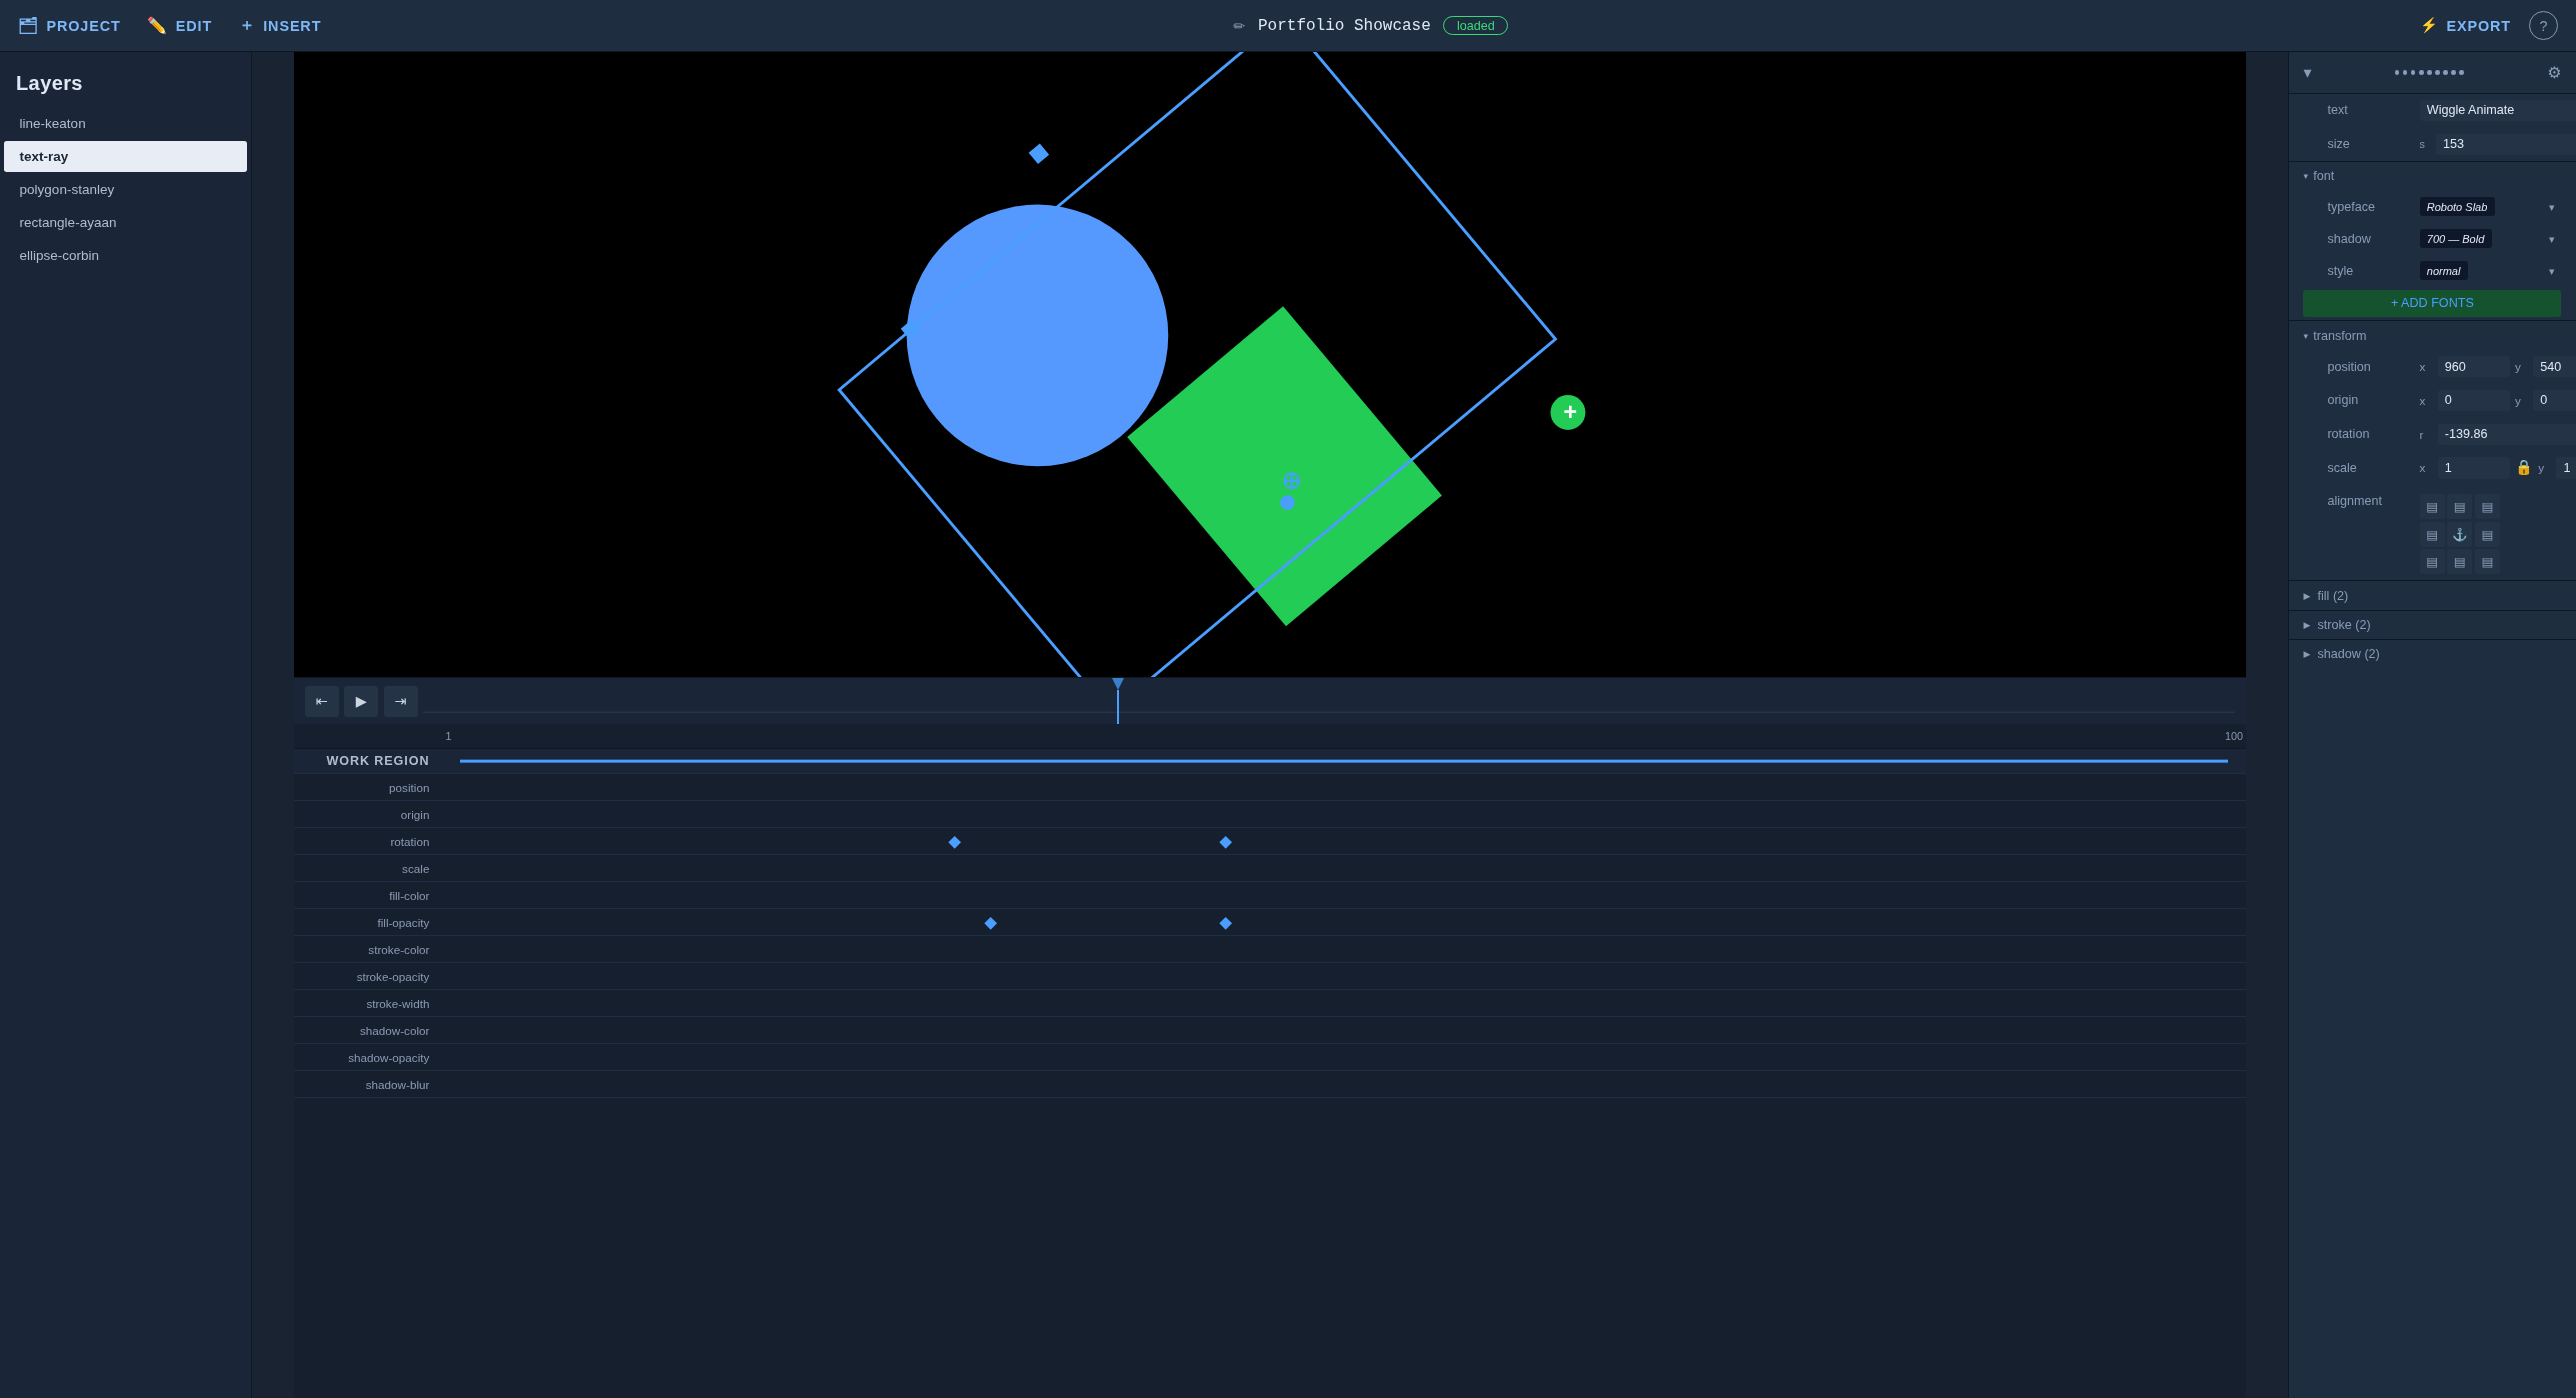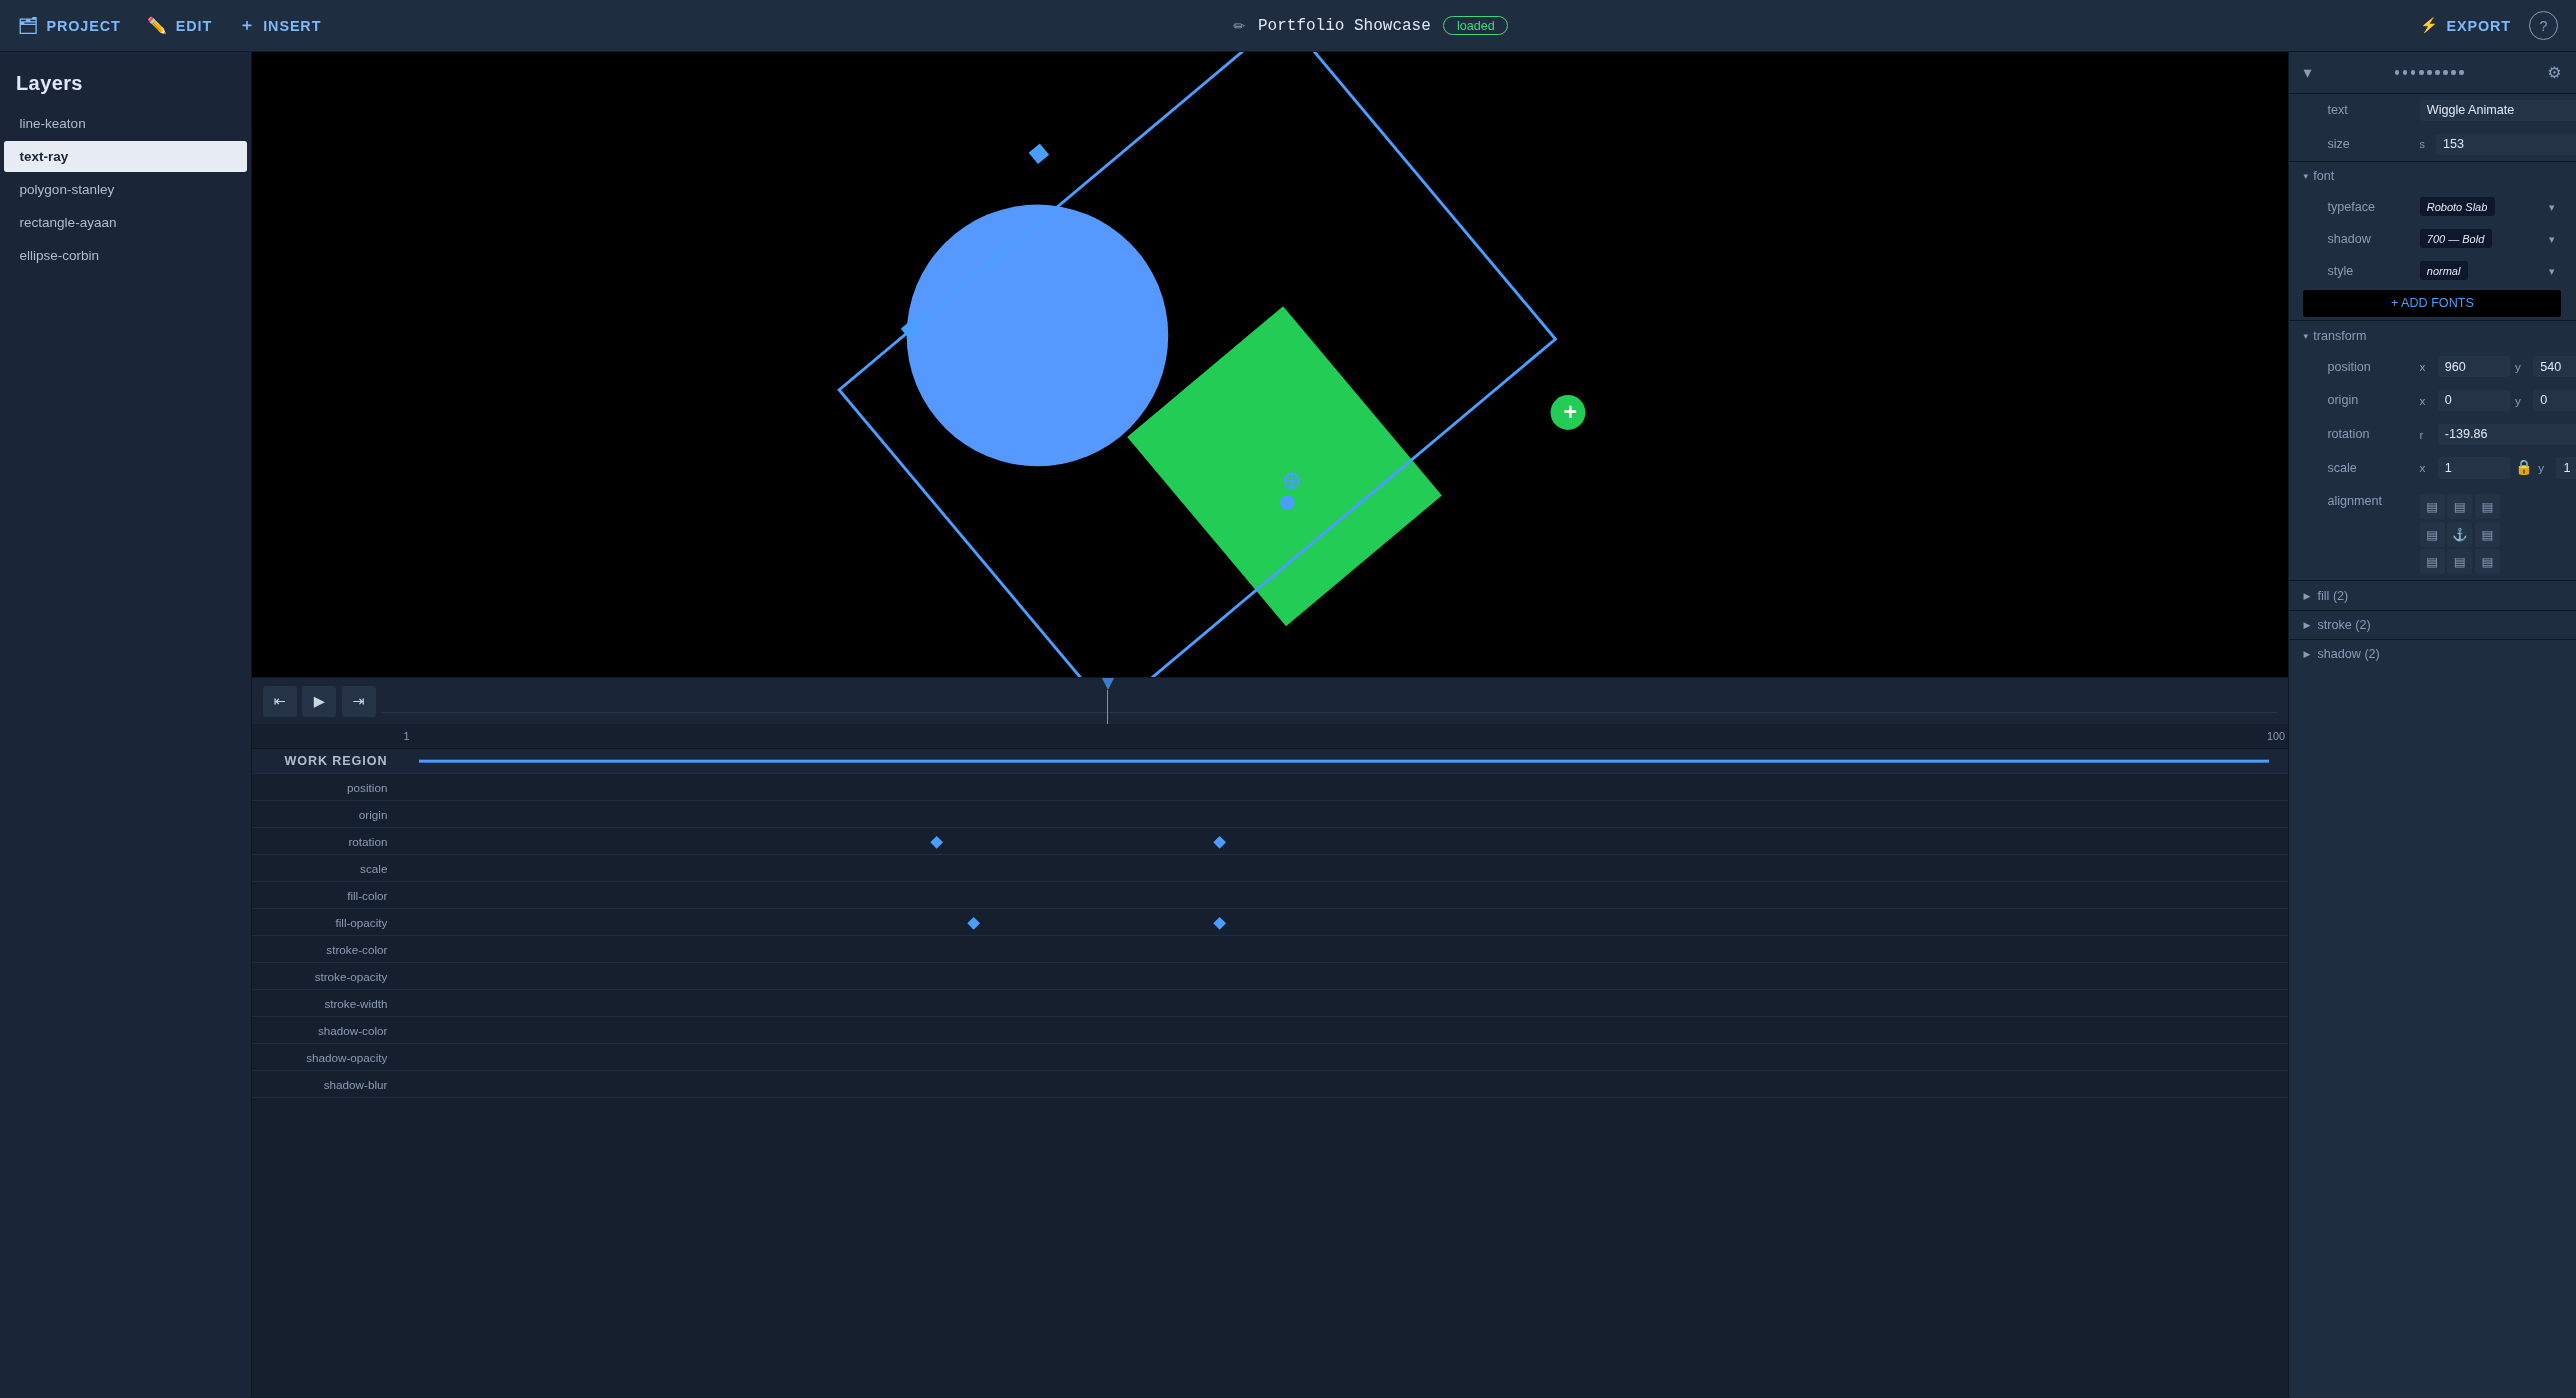--- a/index.html
+++ b/index.html
@@ -97,20 +97,21 @@
       color: #8a9bb5;
       font-size: 14.4px;
       cursor: pointer;
     }
 
     
     .main-area {
       display: flex;
       flex: 1;
       overflow: hidden;
+      gap: 42px;
     }
 
     
     .left-panel {
       width: 252px;
       background: #1a2637;
       display: flex;
       flex-direction: column;
       flex-shrink: 0;
       border-right: 0.9px solid #0e1825;
@@ -383,21 +384,21 @@
       display: flex;
       align-items: center;
       justify-content: center;
       color: #8a9bb5;
       font-size: 12.6px;
     }
     .align-btn.active {
       color: #4a9eff;
     }
     .add-fonts-btn {
-      background: #000000;
+      background: #14532d;
       border: none;
       border-radius: 2.7px;
       color: #4a9eff;
       padding: 6.3px 0;
       width: calc(100% - 29px);
       margin: 3.6px 14.4px;
       cursor: pointer;
       font-size: 12.6px;
       text-align: center;
     }

